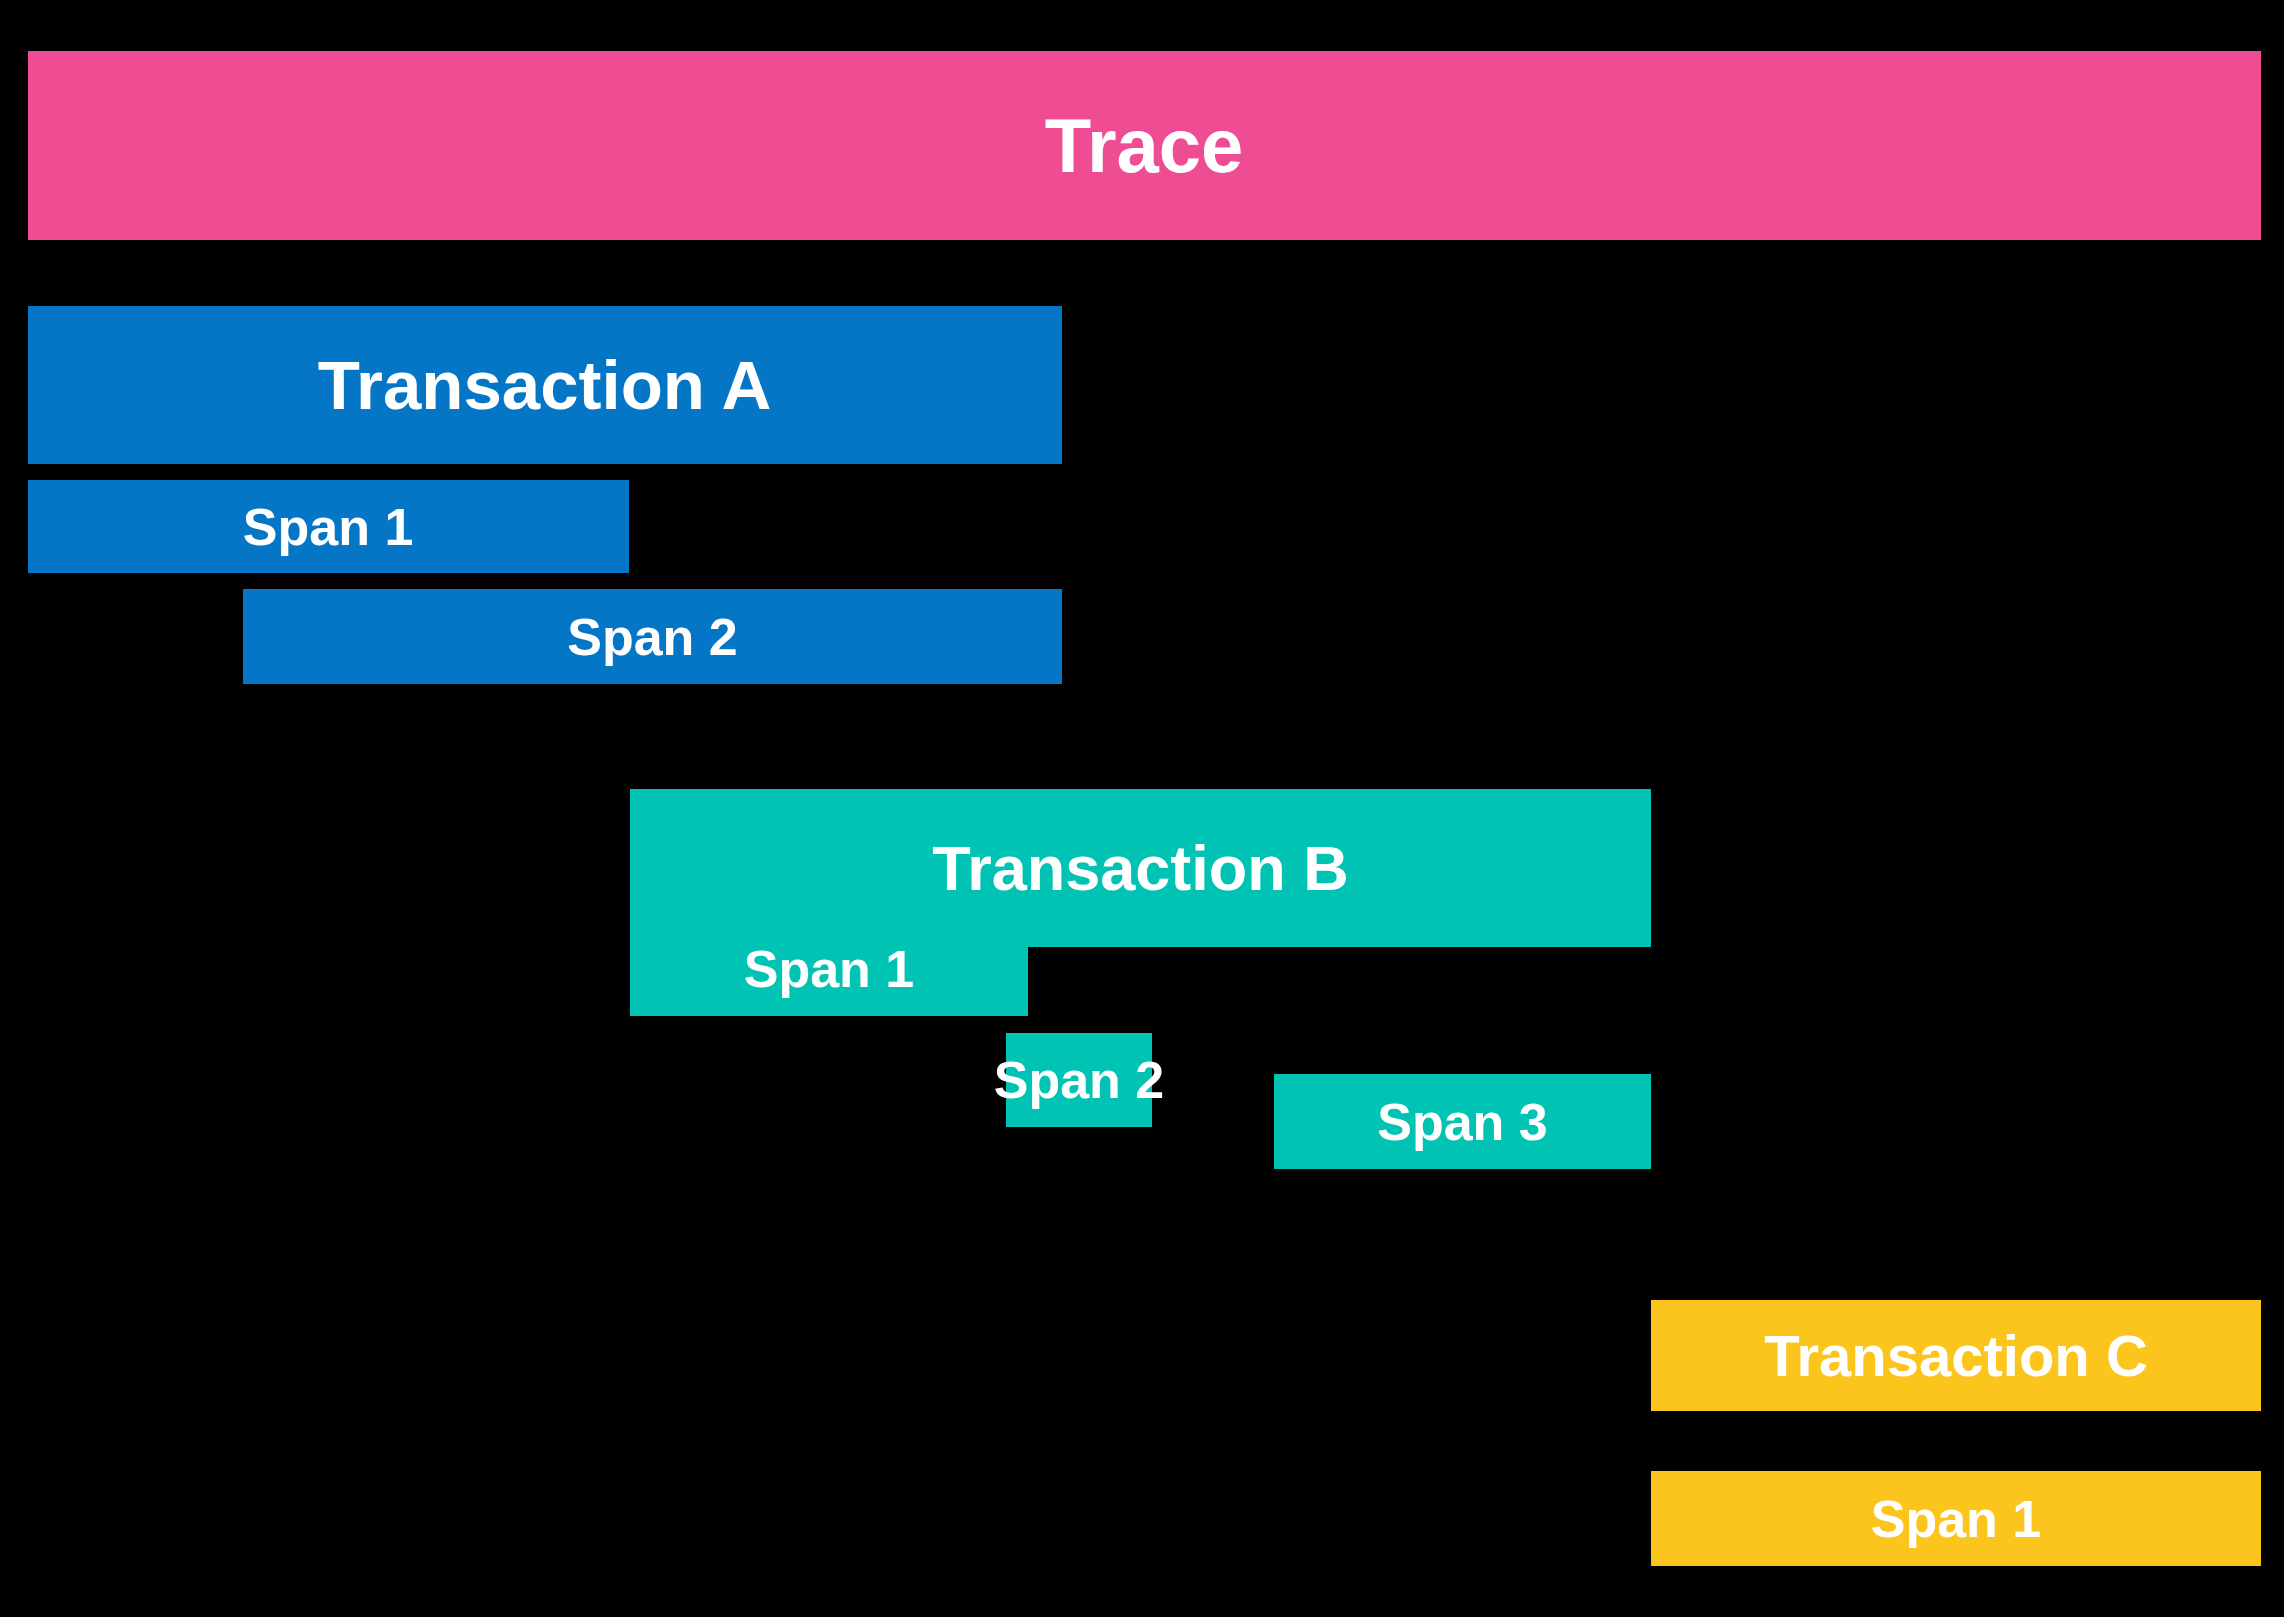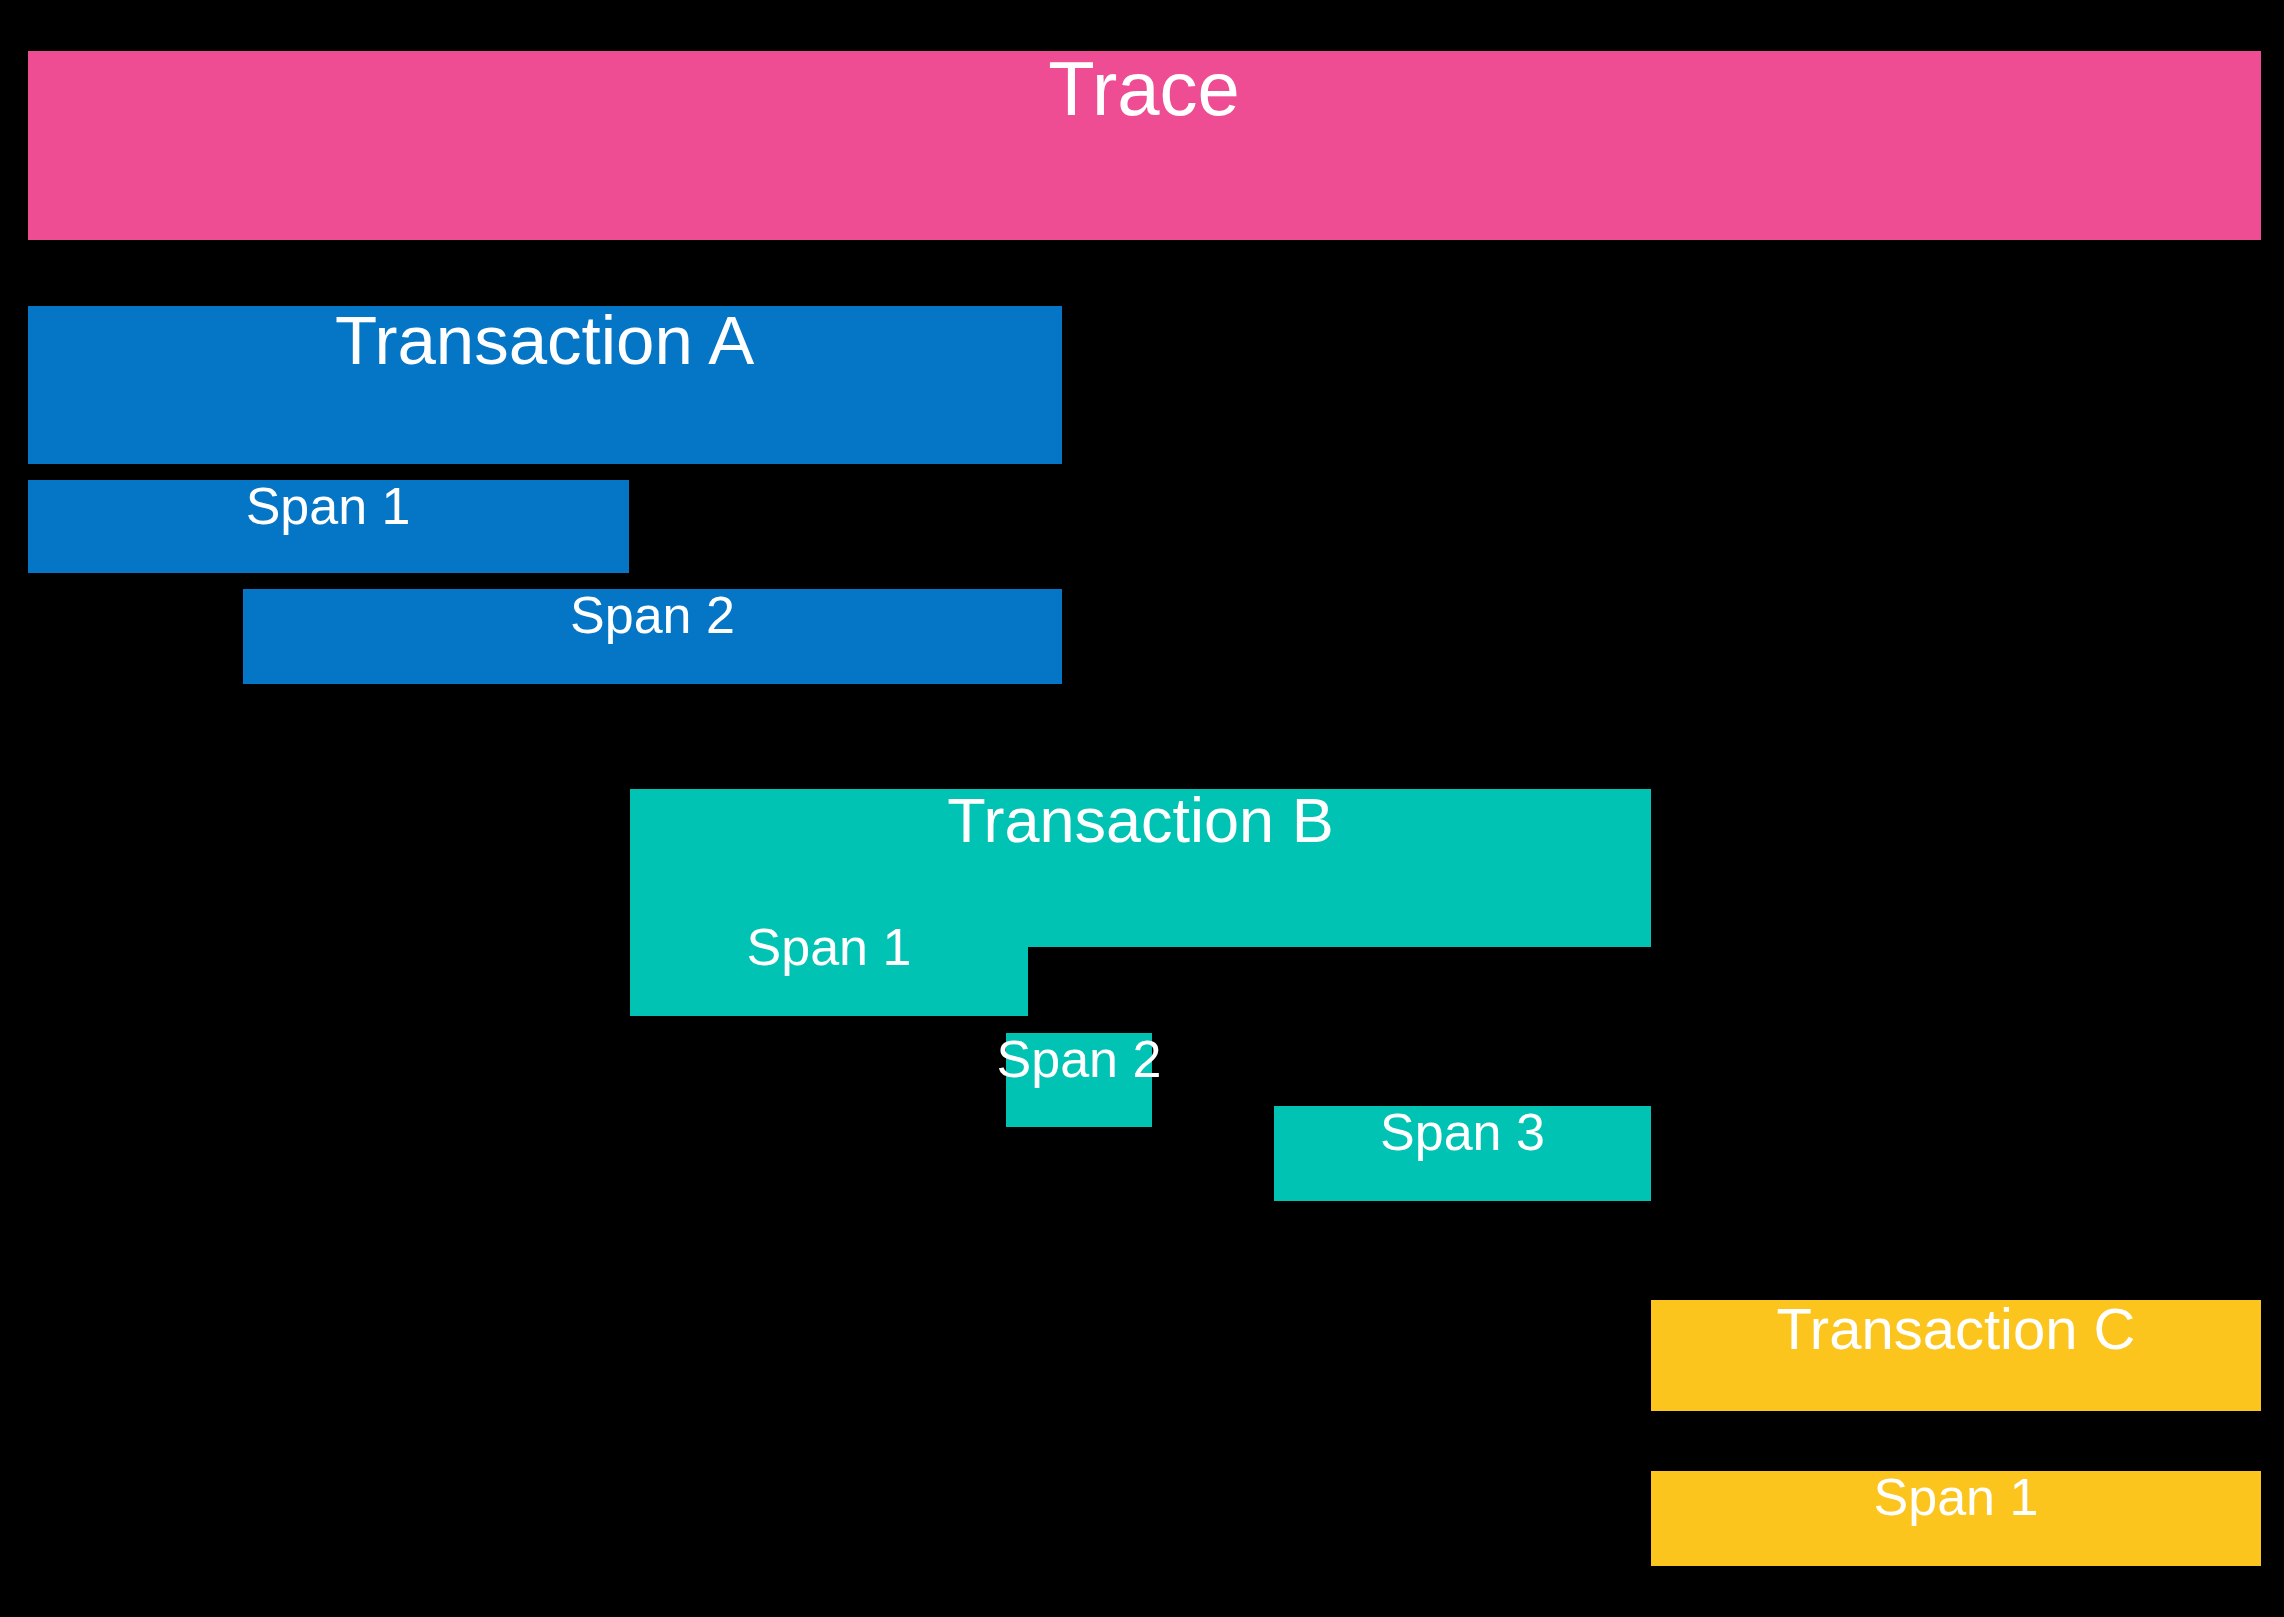--- a/index.html
+++ b/index.html
@@ -11,23 +11,24 @@
     position: relative;
     width: 2284px;
     height: 1618px;
     background: #000000;
     overflow: hidden;
     font-family: "Liberation Sans", sans-serif;
   }
   .bar {
     position: absolute;
     display: flex;
+    align-items: center;
     justify-content: center;
     color: #ffffff;
-    font-weight: 400;
+    font-weight: 700;
     line-height: 1;
     white-space: nowrap;
     box-sizing: border-box;
   }
   .bar-label {
     color: #ffffff;
     display: block;
   }
 
   
@@ -71,21 +72,21 @@
     background: #00C3B4;
     font-size: 52px;
   }
   #transaction-b-span-2 {
     left: 1006px;  top: 1033px;
     width: 146px; height: 94px;
     background: #00C3B4;
     font-size: 52px;
   }
   #transaction-b-span-3 {
-    left: 1274px;  top: 1106px;
+    left: 1274px;  top: 1074px;
     width: 377px; height: 95px;
     background: #00C3B4;
     font-size: 52px;
   }
 
   
   #transaction-c-bar {
     left: 1651px;  top: 1300px;
     width: 610px; height: 111px;
     background: #FCC51D;

